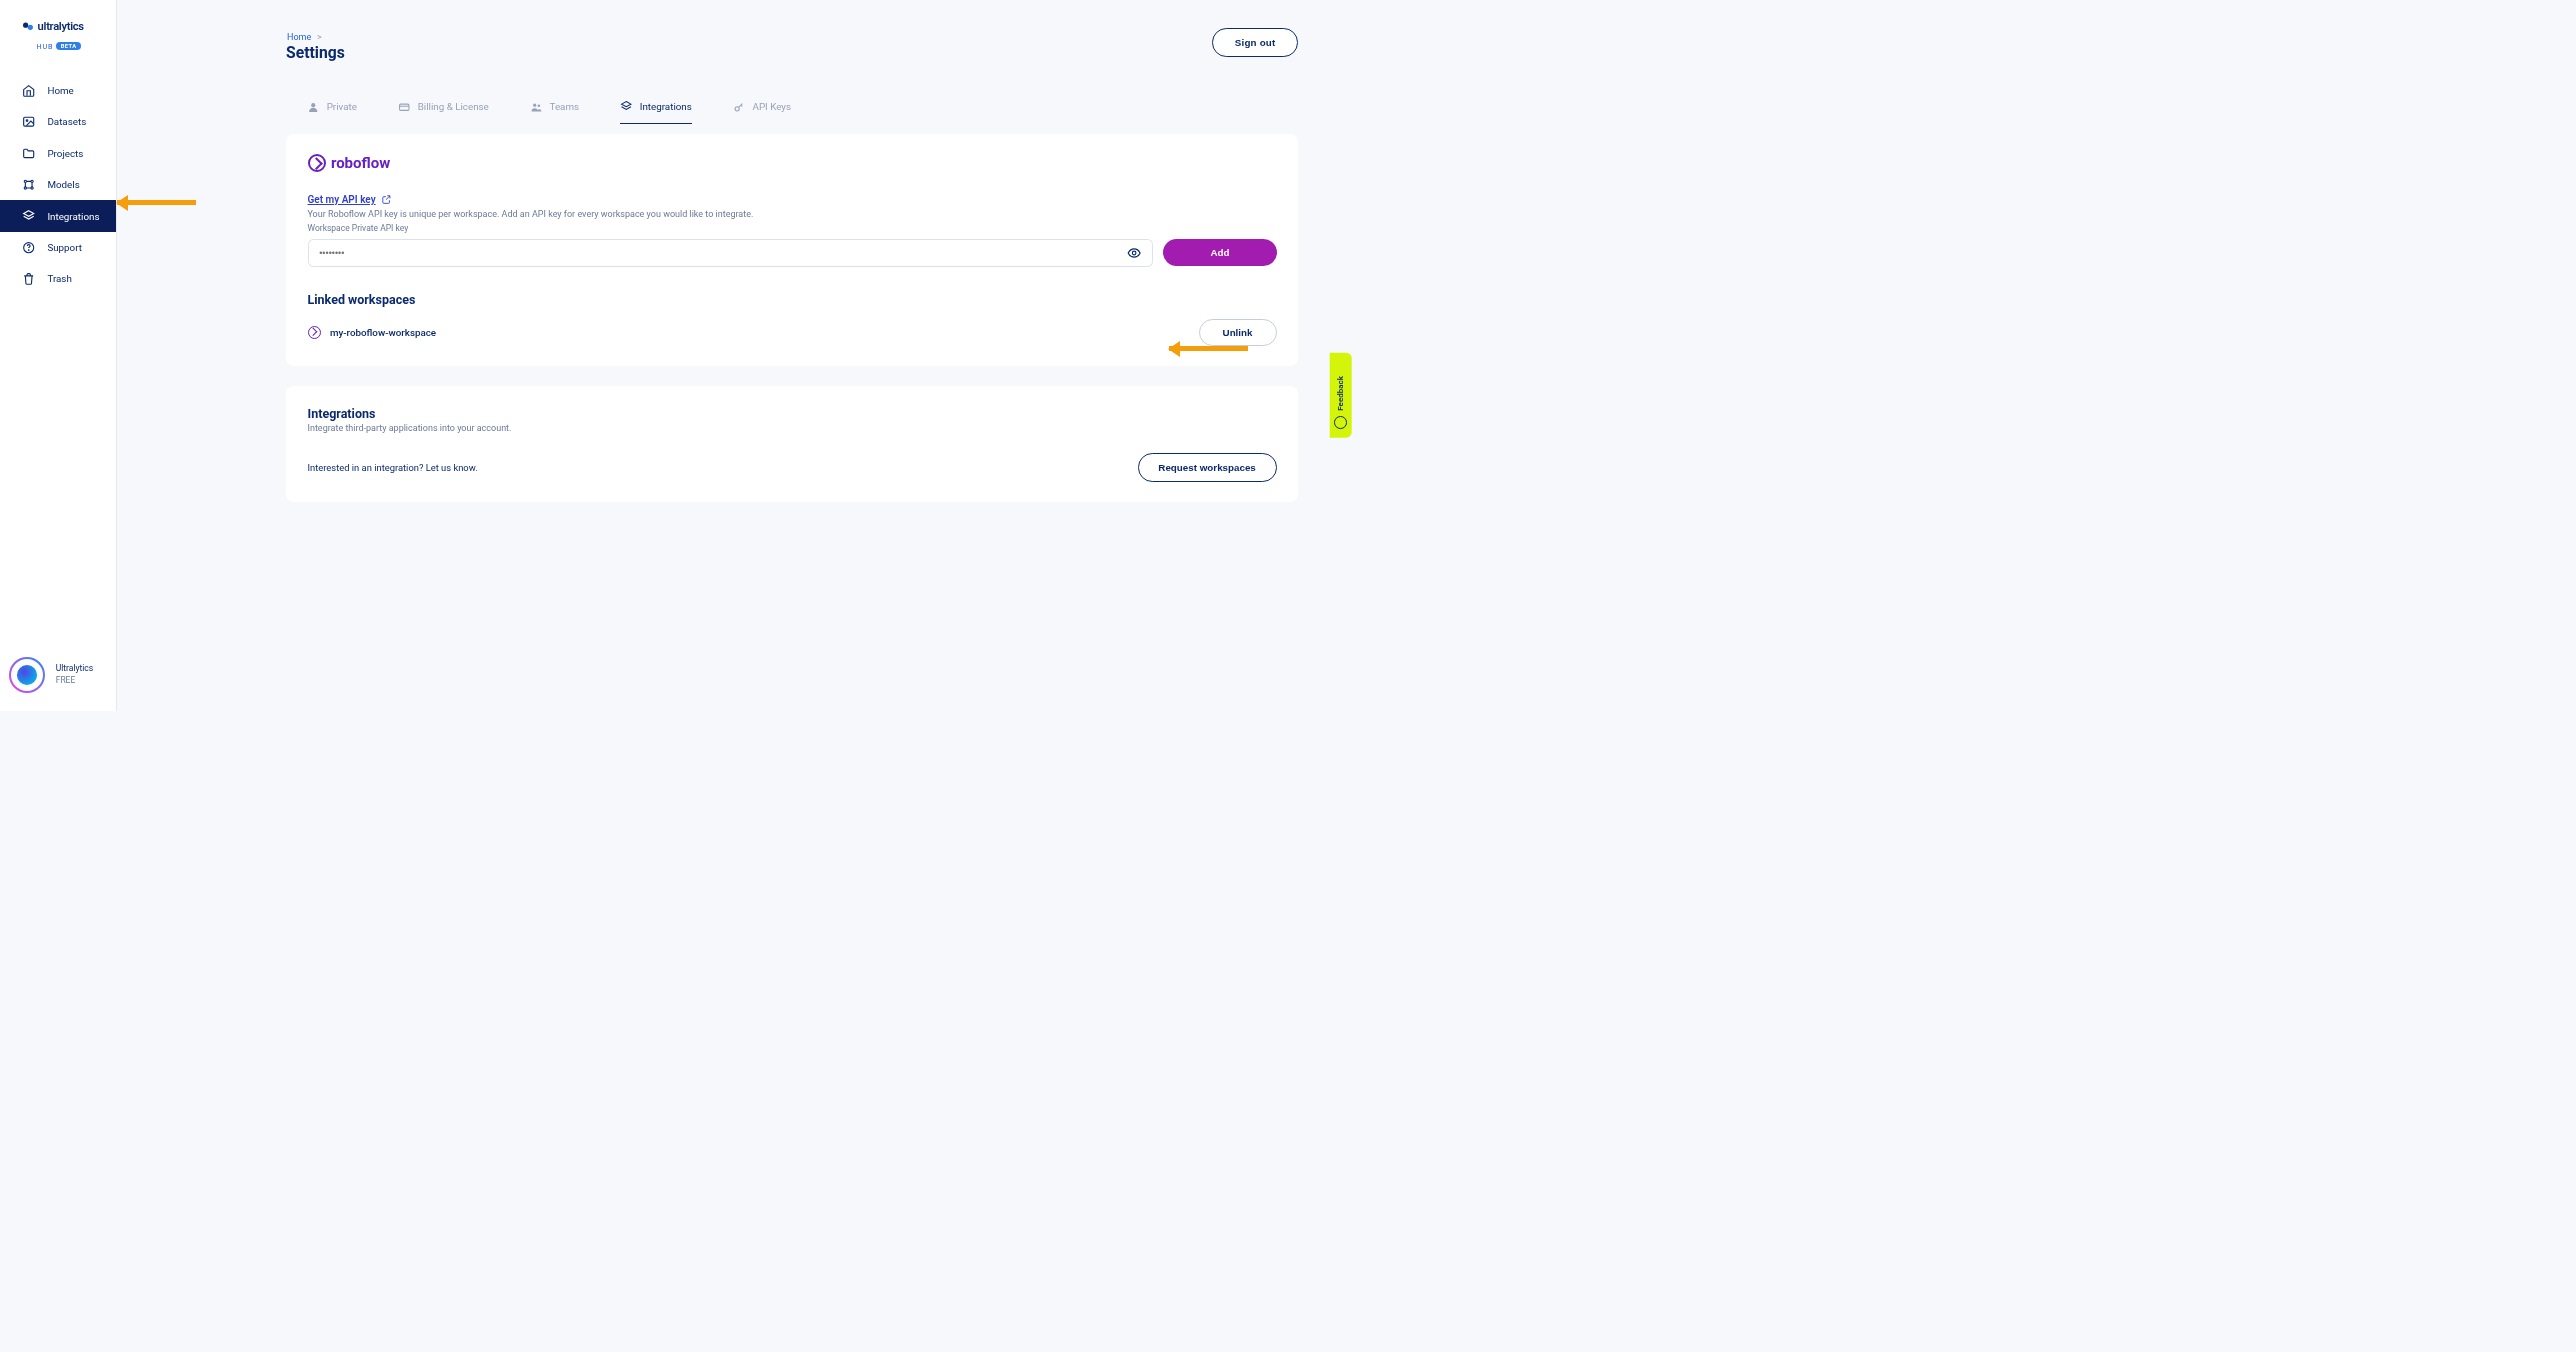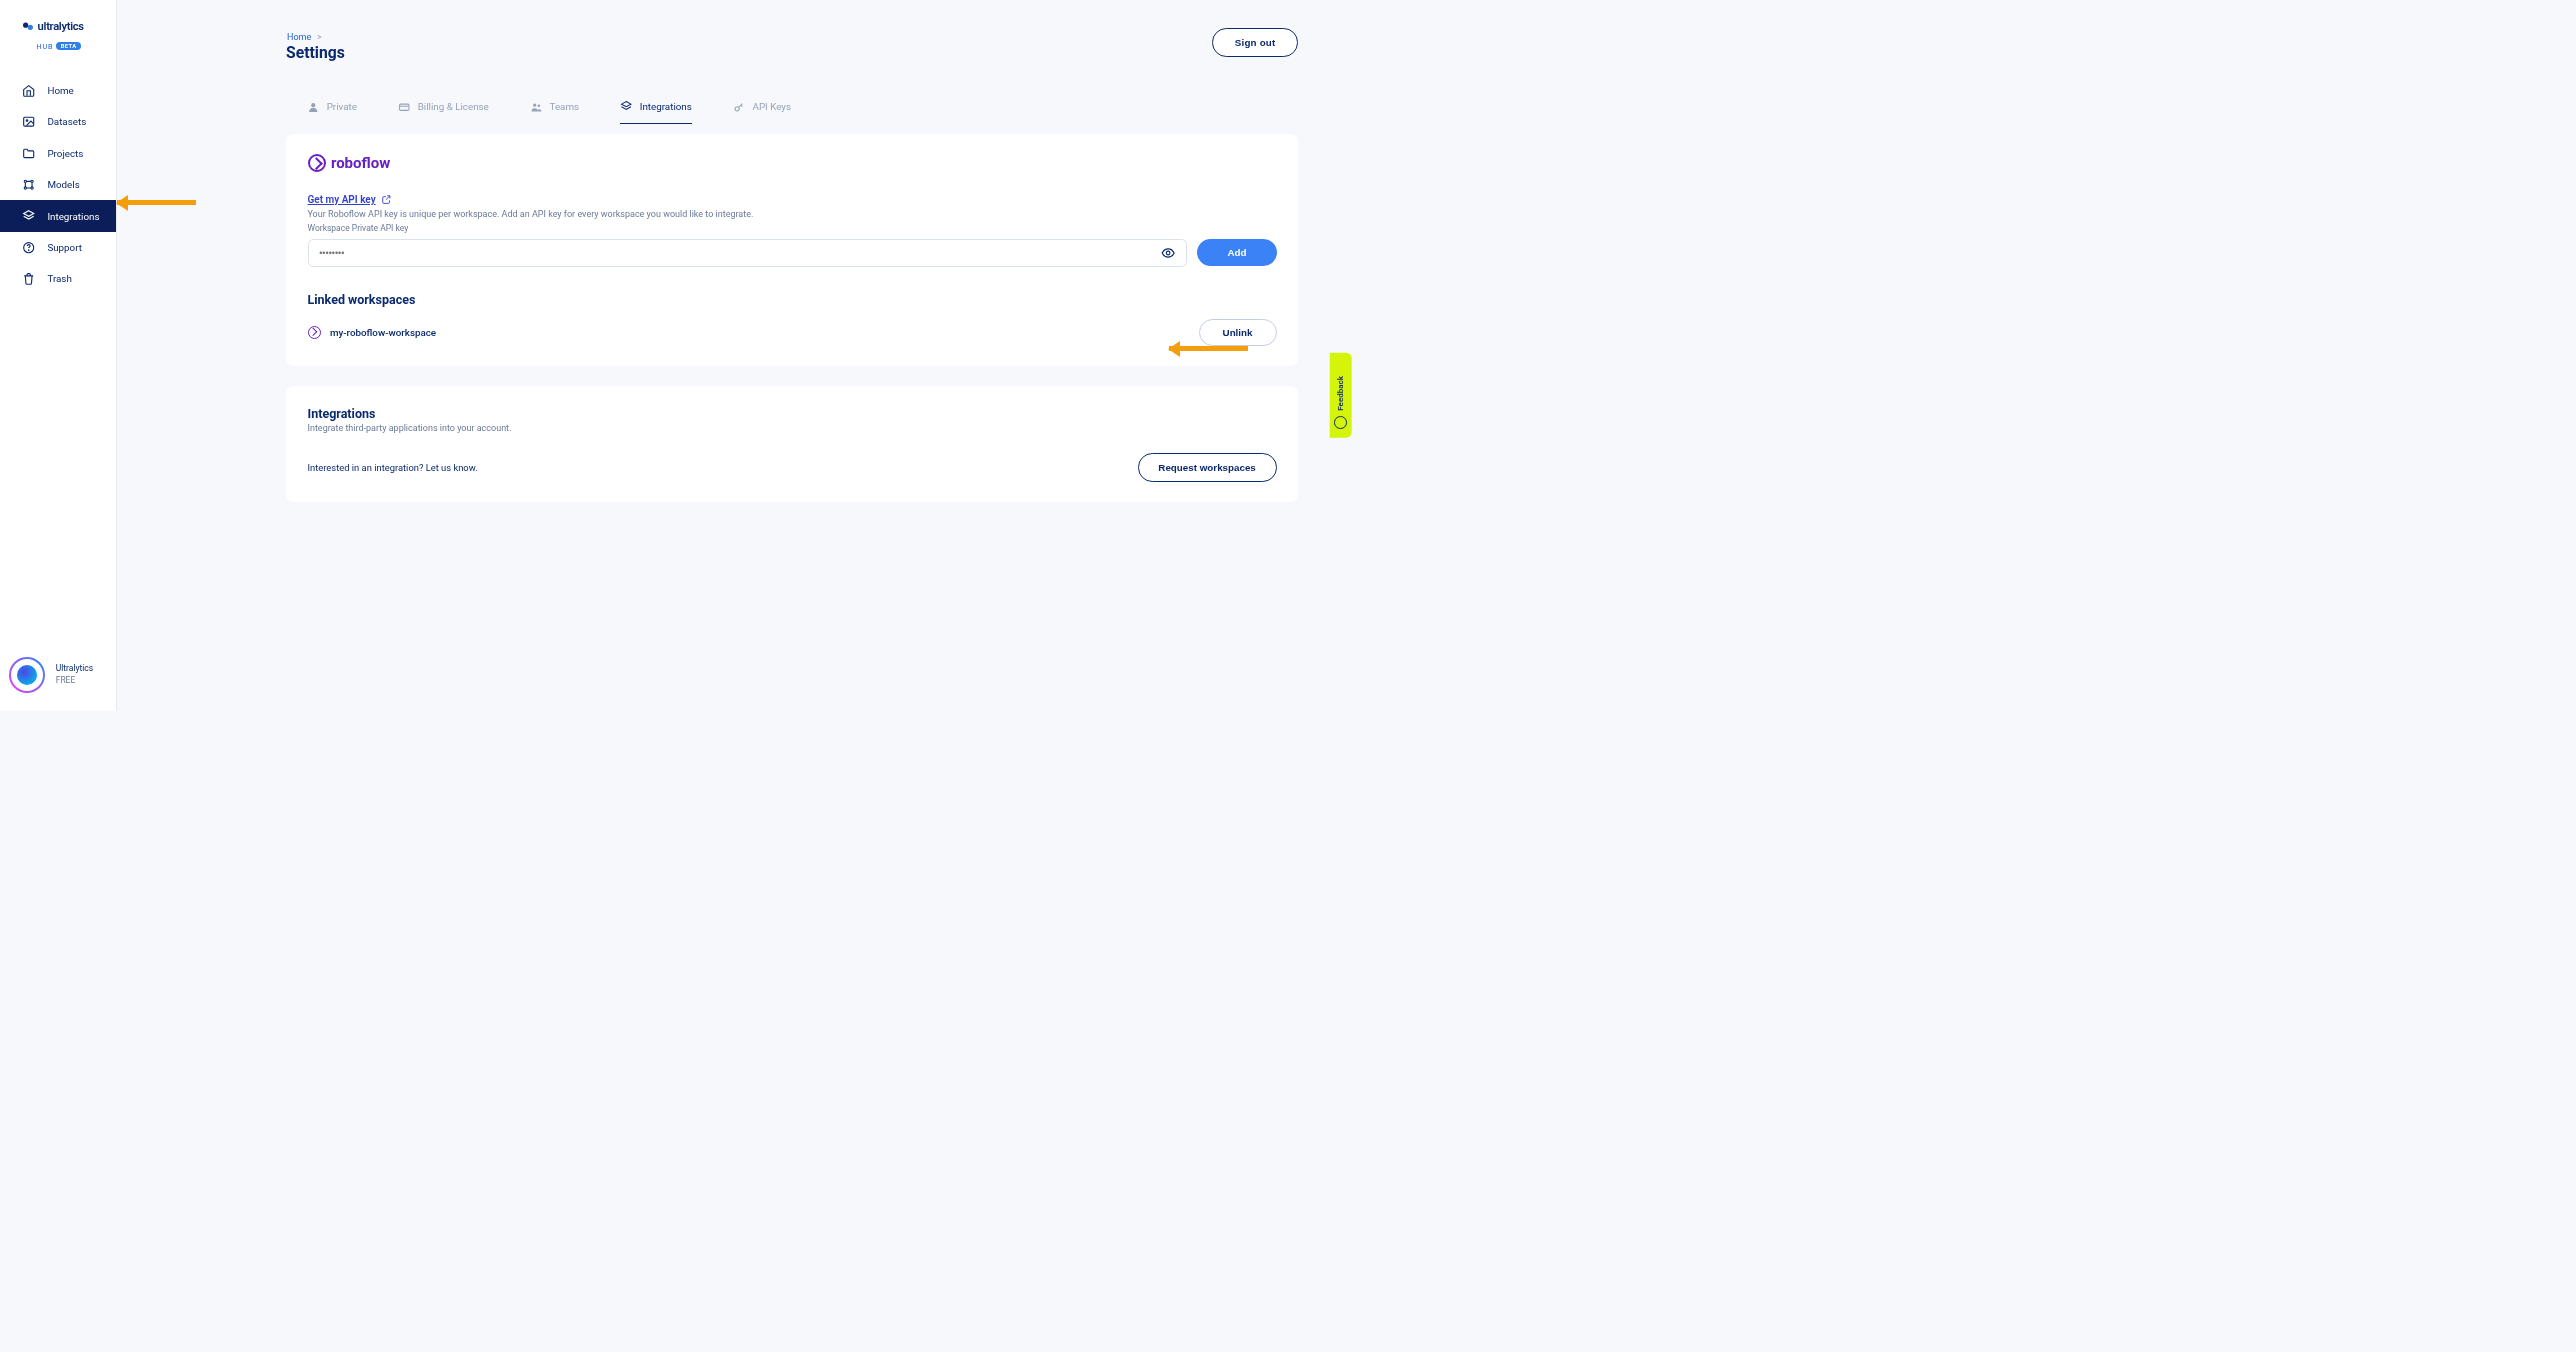--- a/index.html
+++ b/index.html
@@ -207,26 +207,26 @@
   color: #6b7a99;
   background: transparent;
   outline: none;
   border-radius: 5.4px;
 }
 .eye-icon {
   position: absolute; right: 10.7px; top: 50%; transform: translateY(-50%);
   width: 14.3px; height: 14.3px; color: #0b2a6e; cursor: pointer;
 }
 .add-btn {
-  background: #3b82f6;
+  background: #a21caf;
   color: #fff;
   border: none;
   font-size: 9.8px;
   font-weight: 600;
-  padding: 8px 30px;
+  padding: 8px 47px;
   border-radius: 14.3px;
   cursor: pointer;
 }
 .section-title {
   font-size: 12.5px;
   font-weight: 700;
   color: #0b2a6e;
   margin-top: 25px;
   margin-bottom: 12.5px;
 }

